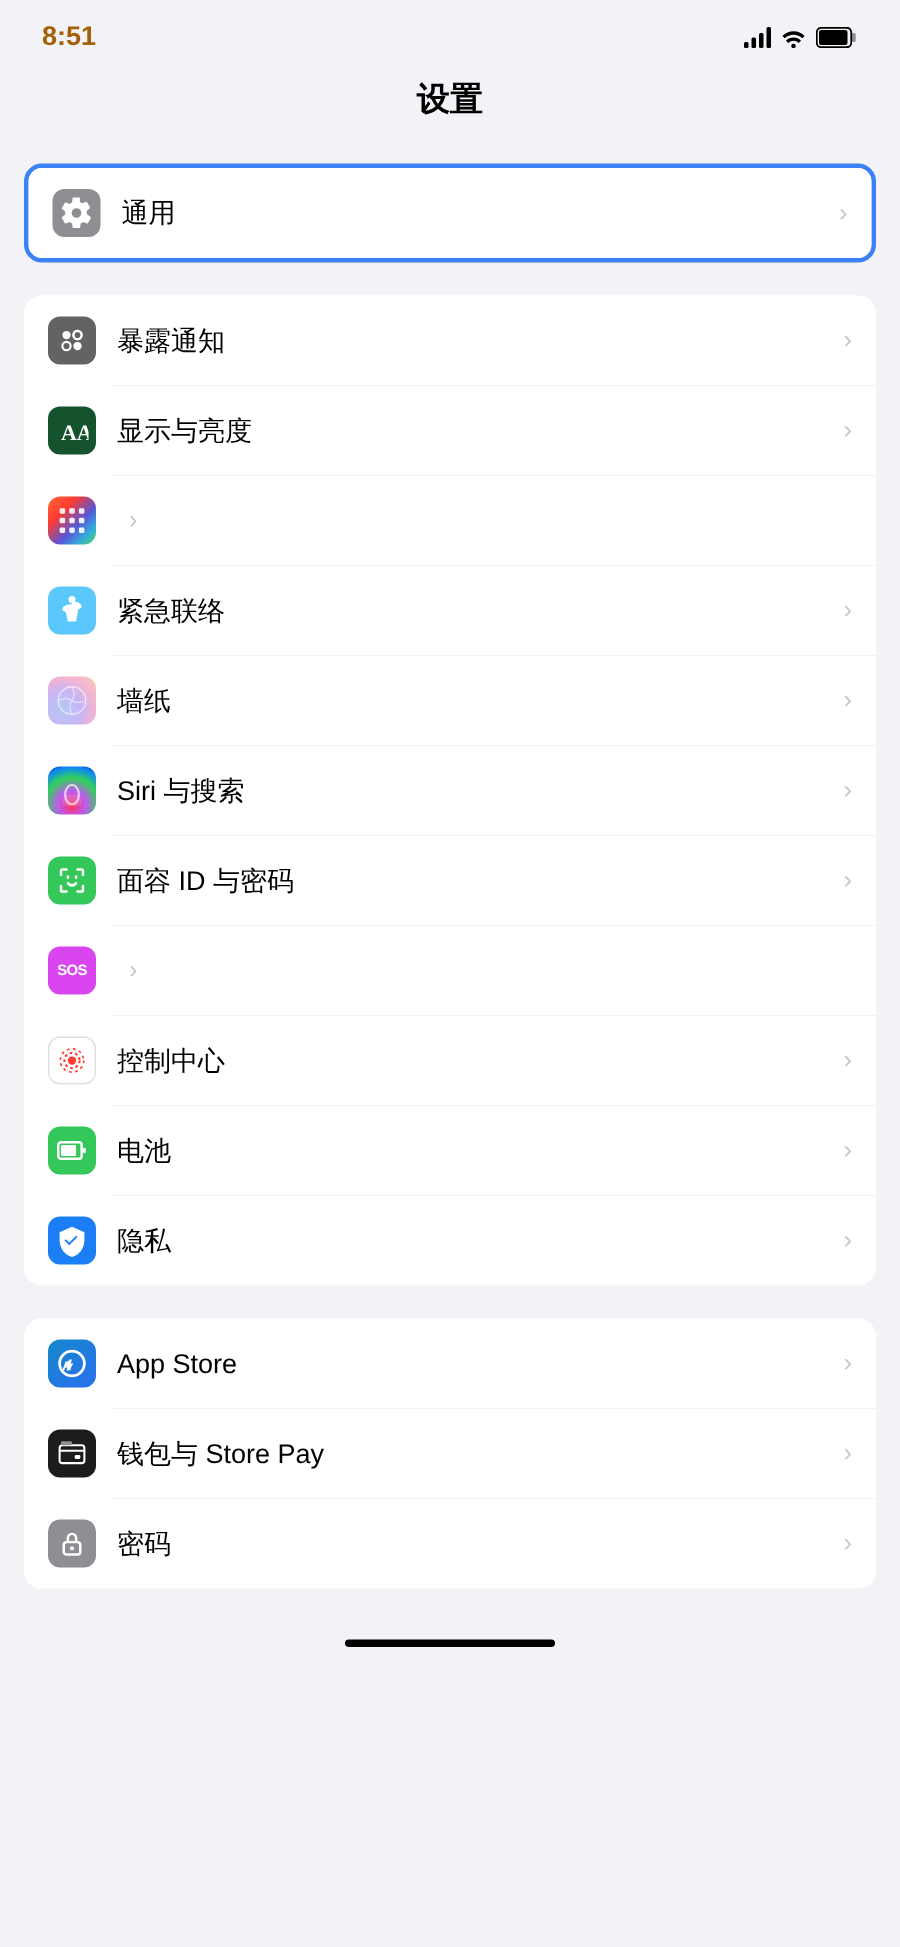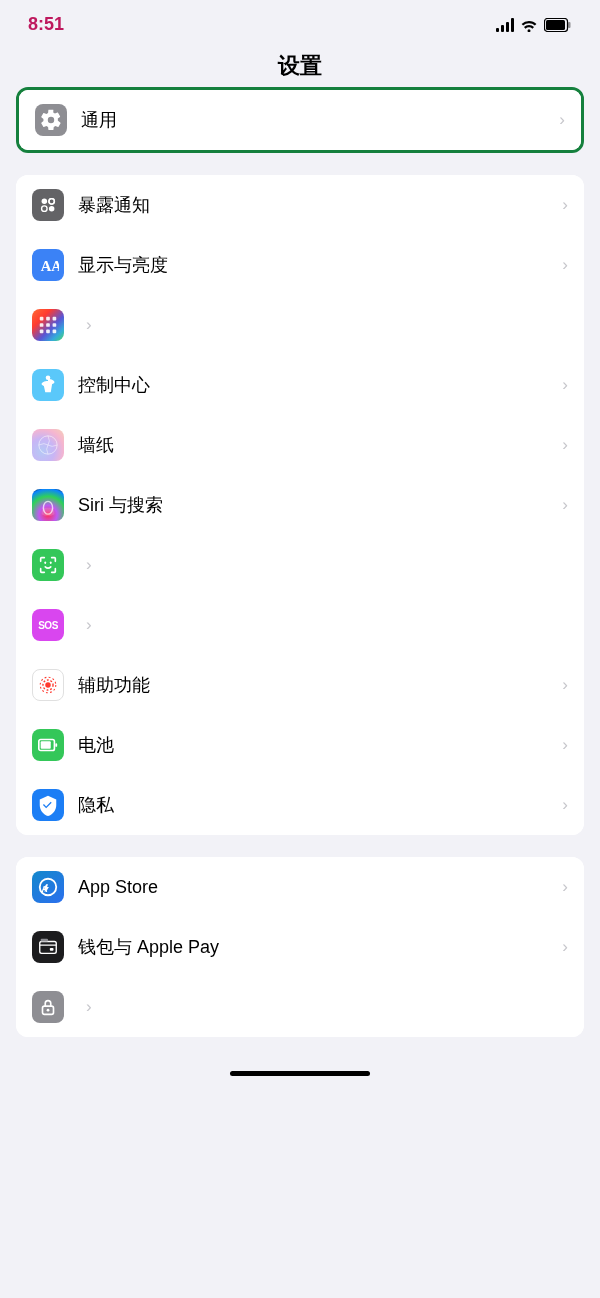--- a/index.html
+++ b/index.html
@@ -16,21 +16,21 @@
     .status-bar {
       display: flex;
       justify-content: space-between;
       align-items: center;
       padding: 14px 28px 8px 28px;
       background: #f2f2f7;
     }
     .status-time {
       font-size: 18px;
       font-weight: 600;
-      color: #be185d;
+      color: #a16207;
     }
     .status-icons {
       display: flex;
       align-items: center;
       gap: 6px;
     }
     .signal-bars {
       display: flex;
       align-items: flex-end;
       gap: 2px;
@@ -41,35 +41,35 @@
       width: 3px;
       border-radius: 1px;
     }
 
     
     .page-title {
       text-align: center;
       font-size: 22px;
       font-weight: 700;
       color: #000;
-      padding: 8px 0 6px 0;
+      padding: 8px 0 28px 0;
       background: #f2f2f7;
     }
 
     
     .section {
       background: #fff;
       border-radius: 12px;
       margin: 0 16px 22px 16px;
       overflow: hidden;
     }
 
     
     .section-highlighted {
-      border: 3px solid #15803d;
+      border: 3px solid #3b82f6;
     }
 
     .settings-row {
       display: flex;
       align-items: center;
       padding: 13px 16px;
       background: #fff;
       position: relative;
       cursor: pointer;
       min-height: 60px;
@@ -106,21 +106,21 @@
 
     .row-chevron {
       color: #c7c7cc;
       font-size: 17px;
       margin-left: 8px;
     }
 
     
     .icon-gray { background: #8e8e93; }
     .icon-gray2 { background: #636366; }
-    .icon-blue { background: #3b82f6; }
+    .icon-blue { background: #14532d; }
     .icon-face-green { background: #34c759; }
     .icon-sos-red { background: #d946ef; }
     .icon-battery-green { background: #34c759; }
     .icon-privacy-blue { background: #1c7ef5; }
 
     
     .home-indicator {
       display: flex;
       justify-content: center;
       padding: 12px 0 6px 0;
@@ -215,21 +215,21 @@
     <span class="row-chevron">›</span>
   </div>
 
   <div class="settings-row">
     <div class="row-icon" style="background:#5ac8fa;">
       <svg width="22" height="22" viewBox="0 0 24 24" fill="white">
         <circle cx="12" cy="4" r="2.5" fill="white"></circle>
         <path d="M12 7.5c-4 0-7 1.5-7 3.5 0 1 1 1.5 2.5 2L9 20h6l1.5-9c1.5-.5 2.5-1 2.5-2 0-2-3-3.5-7-3.5z" fill="white"></path>
       </svg>
     </div>
-    <span class="row-label">控制中心</span>
+    <span class="row-label">紧急联络</span>
     <span class="row-chevron">›</span>
   </div>
 
   <div class="settings-row">
     <div class="row-icon" style="background: radial-gradient(circle at 30% 70%, #b5c9f5 0%, #c8b5f5 40%, #f5b5d0 70%, #f5d0b5 100%);">
       <svg width="22" height="22" viewBox="0 0 24 24">
         <circle cx="12" cy="12" r="10" fill="none" stroke="rgba(255,255,255,0.6)" stroke-width="1"></circle>
         <path d="M12 2 Q15 8 12 12 Q9 16 12 22" stroke="rgba(255,255,255,0.5)" stroke-width="1" fill="none"></path>
         <path d="M2 12 Q8 9 12 12 Q16 15 22 12" stroke="rgba(255,255,255,0.5)" stroke-width="1" fill="none"></path>
       </svg>
@@ -254,39 +254,40 @@
       <svg width="22" height="22" viewBox="0 0 24 24" fill="none" stroke="white" stroke-width="1.8" stroke-linecap="round">
         <path d="M4 8V5a1 1 0 0 1 1-1h3"></path>
         <path d="M20 8V5a1 1 0 0 0-1-1h-3"></path>
         <path d="M4 16v3a1 1 0 0 0 1 1h3"></path>
         <path d="M20 16v3a1 1 0 0 1-1 1h-3"></path>
         <line x1="9" y1="9" x2="9" y2="10"></line>
         <line x1="15" y1="9" x2="15" y2="10"></line>
         <path d="M9 14 Q12 17 15 14"></path>
       </svg>
     </div>
+    <span class="row-label">面容 ID 与密码</span>
     <span class="row-chevron">›</span>
   </div>
 
   <div class="settings-row">
     <div class="row-icon icon-sos-red">
       <span style="font-size:10px; font-weight:900; color:white; letter-spacing:-0.5px;">SOS</span>
     </div>
     <span class="row-chevron">›</span>
   </div>
 
   <div class="settings-row">
     <div class="row-icon" style="background:#fff; border:1px solid #e0e0e0;">
       <svg width="22" height="22" viewBox="0 0 24 24">
         <circle cx="12" cy="12" r="3" fill="#ff3b30"></circle>
         <circle cx="12" cy="12" r="5.5" fill="none" stroke="#ff3b30" stroke-width="1.5" stroke-dasharray="2 2"></circle>
         <circle cx="12" cy="12" r="8.5" fill="none" stroke="#ff3b30" stroke-width="1.2" stroke-dasharray="2 2.5"></circle>
       </svg>
     </div>
-    <span class="row-label">辅助功能</span>
+    <span class="row-label">控制中心</span>
     <span class="row-chevron">›</span>
   </div>
 
   <div class="settings-row">
     <div class="row-icon icon-battery-green">
       <svg width="22" height="22" viewBox="0 0 24 24" fill="white">
         <rect x="2" y="6" width="17" height="12" rx="2" fill="none" stroke="white" stroke-width="1.8"></rect>
         <rect x="4" y="8" width="11" height="8" rx="1" fill="white"></rect>
         <rect x="20" y="10" width="2" height="4" rx="1" fill="white"></rect>
       </svg>
@@ -322,32 +323,33 @@
 
   <div class="settings-row">
     <div class="row-icon" style="background:#1c1c1e;">
       <svg width="22" height="22" viewBox="0 0 24 24">
         <rect x="3" y="6" width="18" height="13" rx="2" fill="none" stroke="white" stroke-width="1.5"></rect>
         <path d="M3 10h18" stroke="white" stroke-width="1.5"></path>
         <rect x="14" y="13" width="4" height="3" rx="1" fill="white"></rect>
         <rect x="4" y="3" width="8" height="3" rx="1" fill="#8e8e93"></rect>
       </svg>
     </div>
-    <span class="row-label">钱包与 Apple Pay</span>
+    <span class="row-label">钱包与 Store Pay</span>
     <span class="row-chevron">›</span>
   </div>
 
   <div class="settings-row">
     <div class="row-icon" style="background:#8e8e93;">
       <svg width="22" height="22" viewBox="0 0 24 24" fill="white">
         <rect x="6" y="11" width="12" height="9" rx="2" fill="none" stroke="white" stroke-width="1.8"></rect>
         <path d="M9 11V8a3 3 0 0 1 6 0v3" fill="none" stroke="white" stroke-width="1.8"></path>
         <circle cx="12" cy="15.5" r="1.5" fill="white"></circle>
       </svg>
     </div>
+    <span class="row-label">密码</span>
     <span class="row-chevron">›</span>
   </div>
 
 </div>
 
 <div class="home-indicator">
   <div class="home-bar"></div>
 </div>
 
 </body></html>

